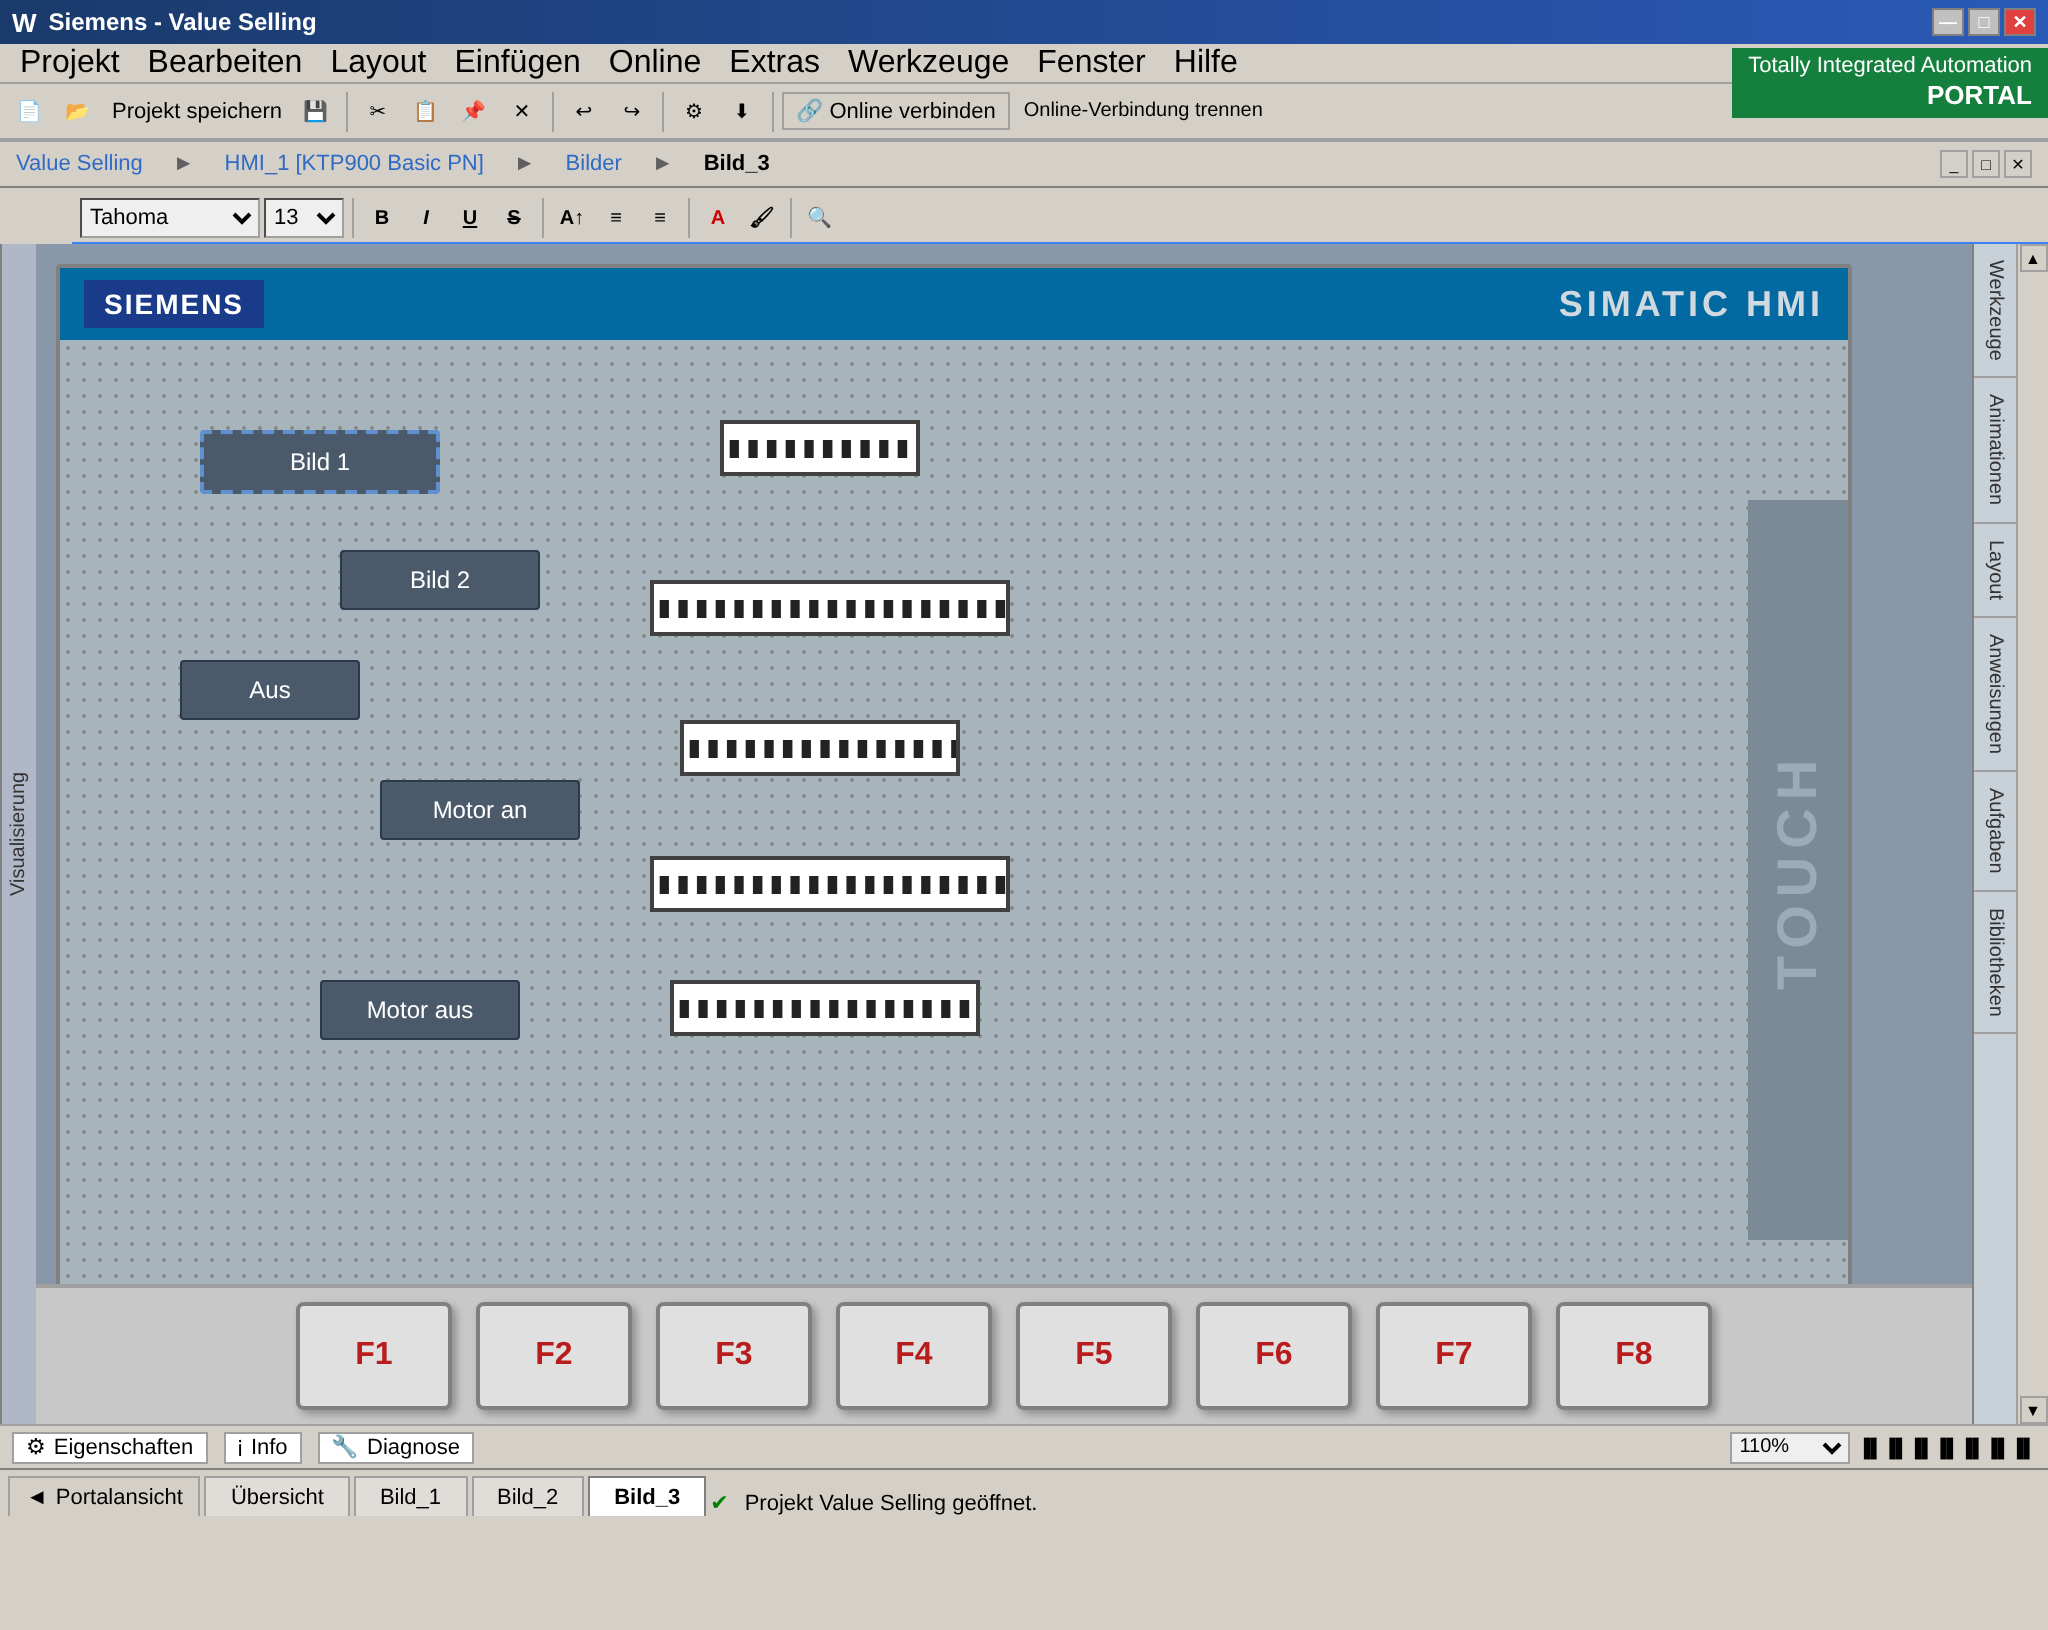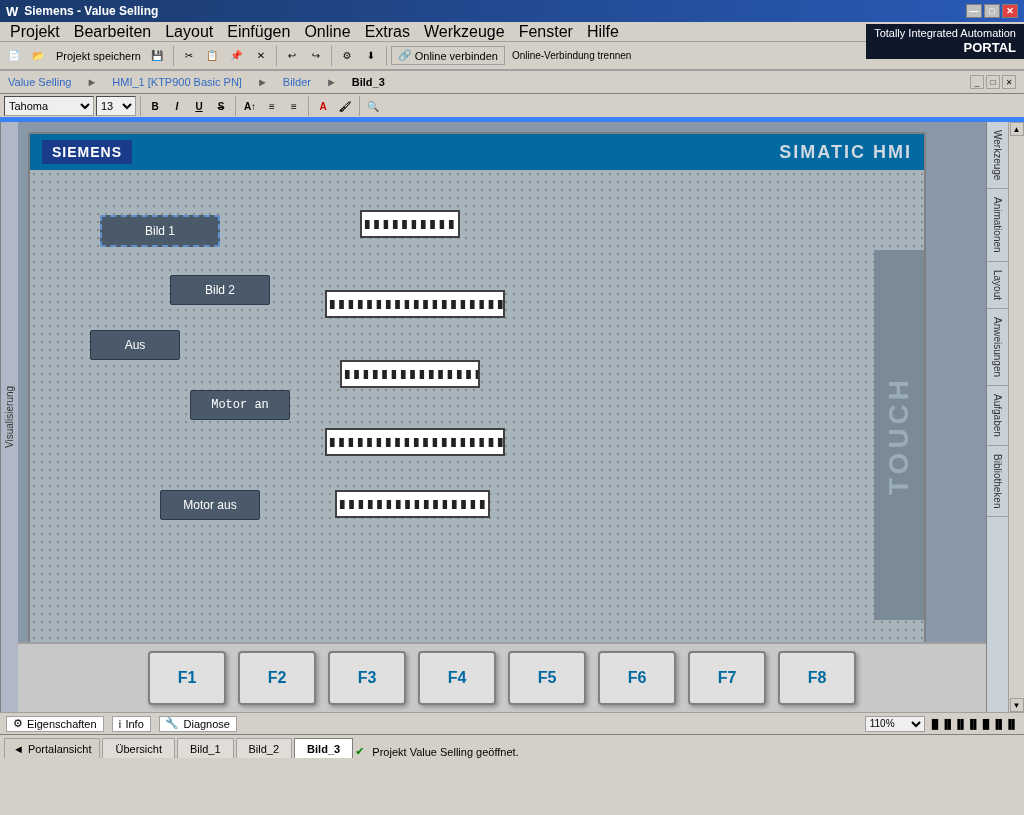--- a/index.html
+++ b/index.html
@@ -42,21 +42,21 @@
       padding: 2px 6px;
       font-size: 16px;
       cursor: pointer;
     }
 
     
     #tia-badge {
       position: absolute;
       top: 24px;
       right: 0;
-      background: #0f172a;
+      background: #15803d;
       color: white;
       padding: 2px 8px;
       font-size: 11px;
       text-align: right;
       line-height: 1.3;
     }
 
     
     #toolbar {
       background: #d4d0c8;
@@ -109,24 +109,25 @@
       font-size: 8px;
       display: flex; align-items: center; justify-content: center;
       cursor: pointer;
     }
 
     
     #format-toolbar {
       background: #d4d0c8;
       height: 28px;
       display: flex;
-      align-items: flex-start;
+      align-items: flex-end;
       padding: 2px 4px;
       gap: 2px;
-      border-bottom: 5px solid #3b82f6;
+      border-bottom: 1px solid #3b82f6;
+      margin-left: 36px;
     }
     .font-select {
       width: 90px; height: 20px; font-size: 11px;
       border: 1px inset #a0a0a0;
     }
     .size-select {
       width: 40px; height: 20px; font-size: 11px;
       border: 1px inset #a0a0a0;
     }
     .fmt-btn {
@@ -268,21 +269,21 @@
       border-top: 2px solid #a0a0a0;
     }
     .fkey {
       width: 78px; height: 54px;
       background: #e0e0e0;
       border: 2px solid #808080;
       border-radius: 4px;
       display: flex; align-items: center; justify-content: center;
       font-size: 16px;
       font-weight: bold;
-      color: #0369a1;
+      color: #b91c1c;
       cursor: pointer;
       box-shadow: 2px 2px 4px rgba(0,0,0,0.3);
     }
 
     
     #right-panel {
       width: 20px;
       background: #c8d0d8;
       border-left: 1px solid #808080;
       display: flex;
@@ -508,21 +509,21 @@
         </div>
 
         <div class="hmi-btn" style="left:140px; top:105px; width:100px; height:30px;">
           <span>Bild 2</span>
         </div>
 
         <div class="hmi-btn" style="left:60px; top:160px; width:90px; height:30px;">
           <span>Aus</span>
         </div>
 
-        <div class="hmi-btn" style="left:160px; top:220px; width:100px; height:30px;font-family:Liberation Mono, monospace;">
+        <div class="hmi-btn" style="left:160px; top:220px; width:100px; height:30px;">
           <span>Motor an</span>
         </div>
 
         <div class="hmi-btn" style="left:130px; top:320px; width:100px; height:30px;">
           <span>Motor aus</span>
         </div>
 
         <div class="io-field" style="left:330px; top:40px; width:100px; height:28px;">
           <div class="io-field-inner">▐▌▐▌▐▌▐▌▐▌▐▌▐▌▐▌▐▌▐▌▐▌▐▌</div>
         </div>

